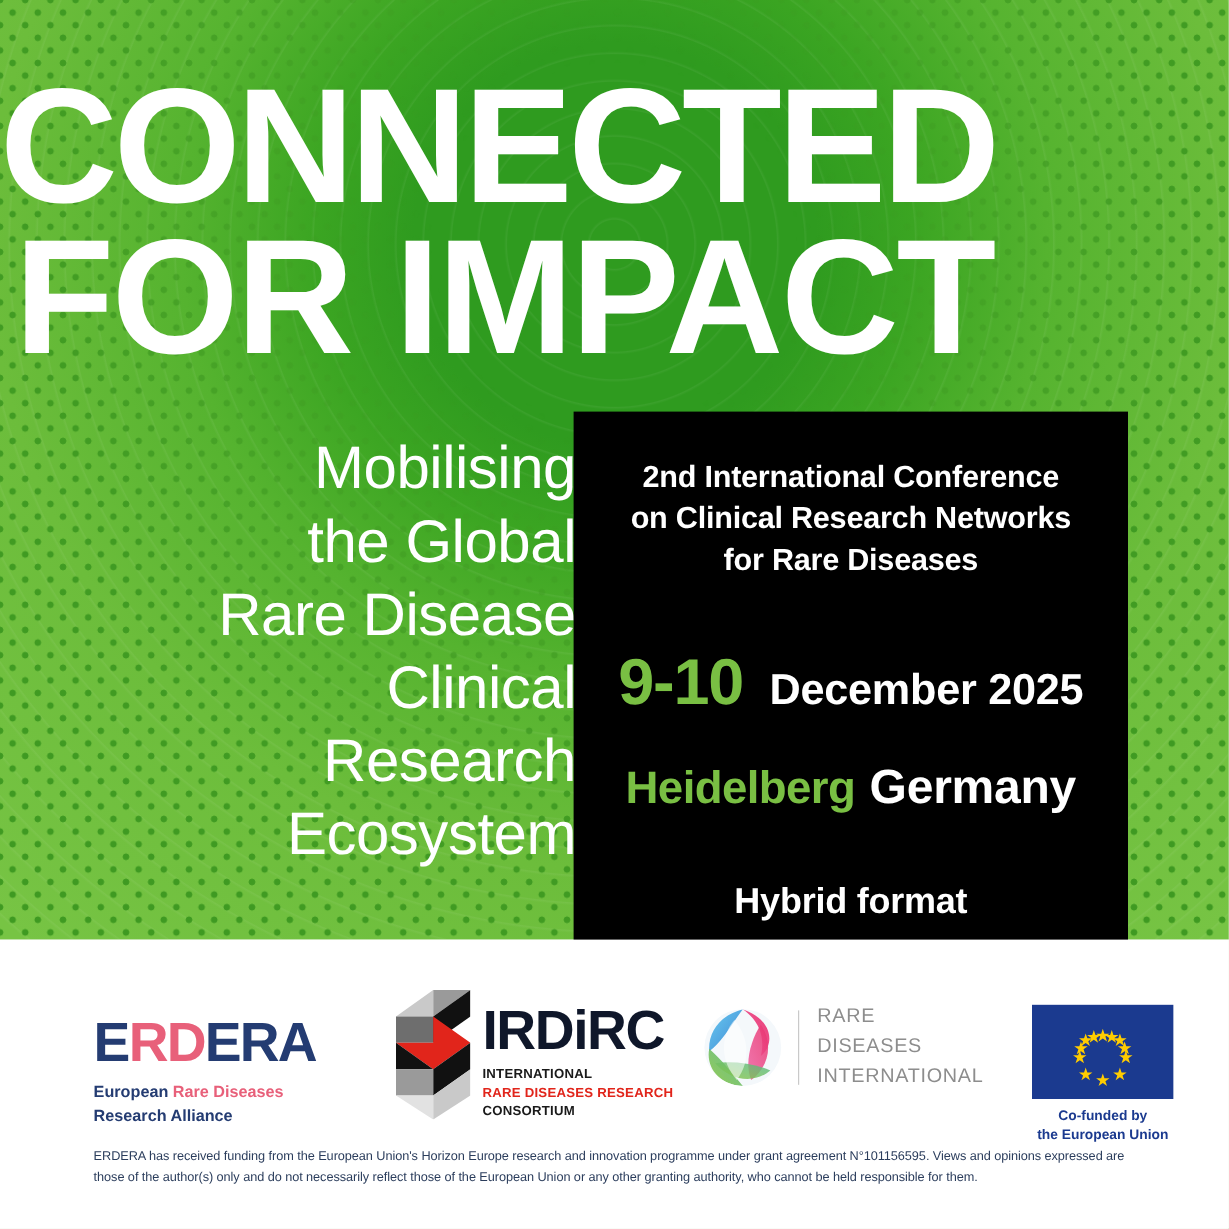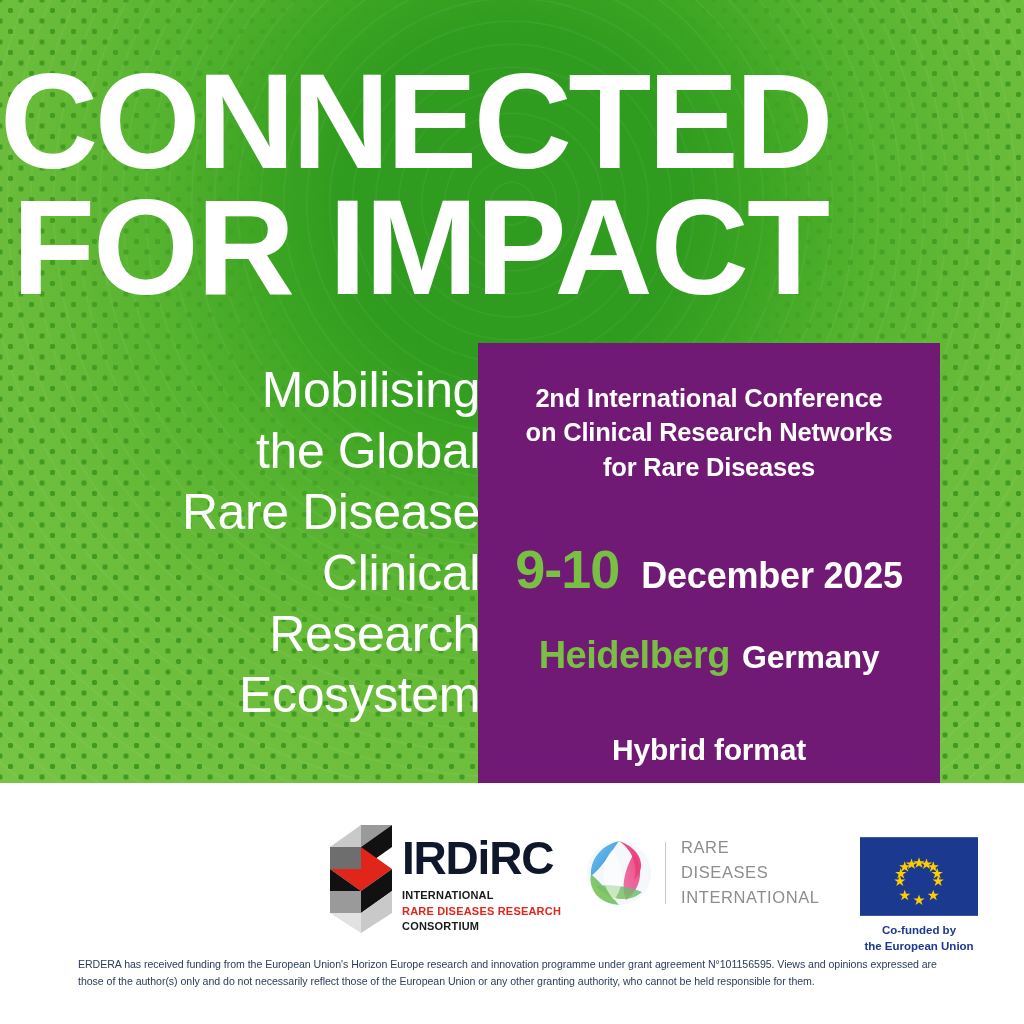--- a/index.html
+++ b/index.html
@@ -114,21 +114,21 @@
   }
   .subtitle .ln { display: block; }
 
   
   .panel {
     position: absolute;
     left: 478px;
     top: 343px;
     width: 462px;
     height: 479px;
-    background: #701a75;
+    background: #000000;
     box-sizing: border-box;
     padding: 38px 28px 0 28px;
   }
   .panel-title {
     color: #ffffff;
     font-weight: 700;
     font-size: 25.5px;
     line-height: 1.35;
     text-align: center;
     letter-spacing: -0.2px;
@@ -163,21 +163,21 @@
   }
   .city-name {
     color: #79bf43;
     font-weight: 700;
     font-size: 38px;
     letter-spacing: -0.5px;
   }
   .city-country {
     color: #ffffff;
     font-weight: 600;
-    font-size: 32px;
+    font-size: 40px;
     letter-spacing: -0.2px;
     margin-left: 12px;
   }
 
   .panel-format {
     margin-top: 56px;
     text-align: center;
     color: #ffffff;
     font-weight: 700;
     font-size: 30px;
@@ -364,20 +364,27 @@
       <span class="city-name">Heidelberg</span><span class="city-country">Germany</span>
     </div>
 
     <div class="panel-format">Hybrid format</div>
   </div>
 
   <div class="footer">
 
     <div class="logo-row">
 
+      <div class="logo-erdera">
+        <div class="erdera-word"><span>E</span><span class="pink">R</span><span class="pink">D</span><span>ERA</span></div>
+        <div class="erdera-tag">
+          <span class="ln"><span>European </span><span class="pink">Rare Diseases</span></span>
+          <span class="ln">Research Alliance</span>
+        </div>
+      </div>
 
       <div class="logo-irdirc">
         <svg class="irdirc-mark" viewBox="0 0 62 108">
           <polygon points="31,0 62,0 31,22" fill="#9a9a9a"></polygon>
           <polygon points="31,0 31,22 0,22" fill="#c9c9c9"></polygon>
           <polygon points="31,22 62,0 62,22 31,44" fill="#111111"></polygon>
           <polygon points="0,22 31,22 31,44 0,44" fill="#6e6e6e"></polygon>
           <polygon points="31,22 62,44 31,66 0,44 31,44" fill="#e1251b"></polygon>
           <polygon points="0,44 31,66 0,66" fill="#111111"></polygon>
           <polygon points="31,66 62,44 62,66 31,88" fill="#111111"></polygon>

